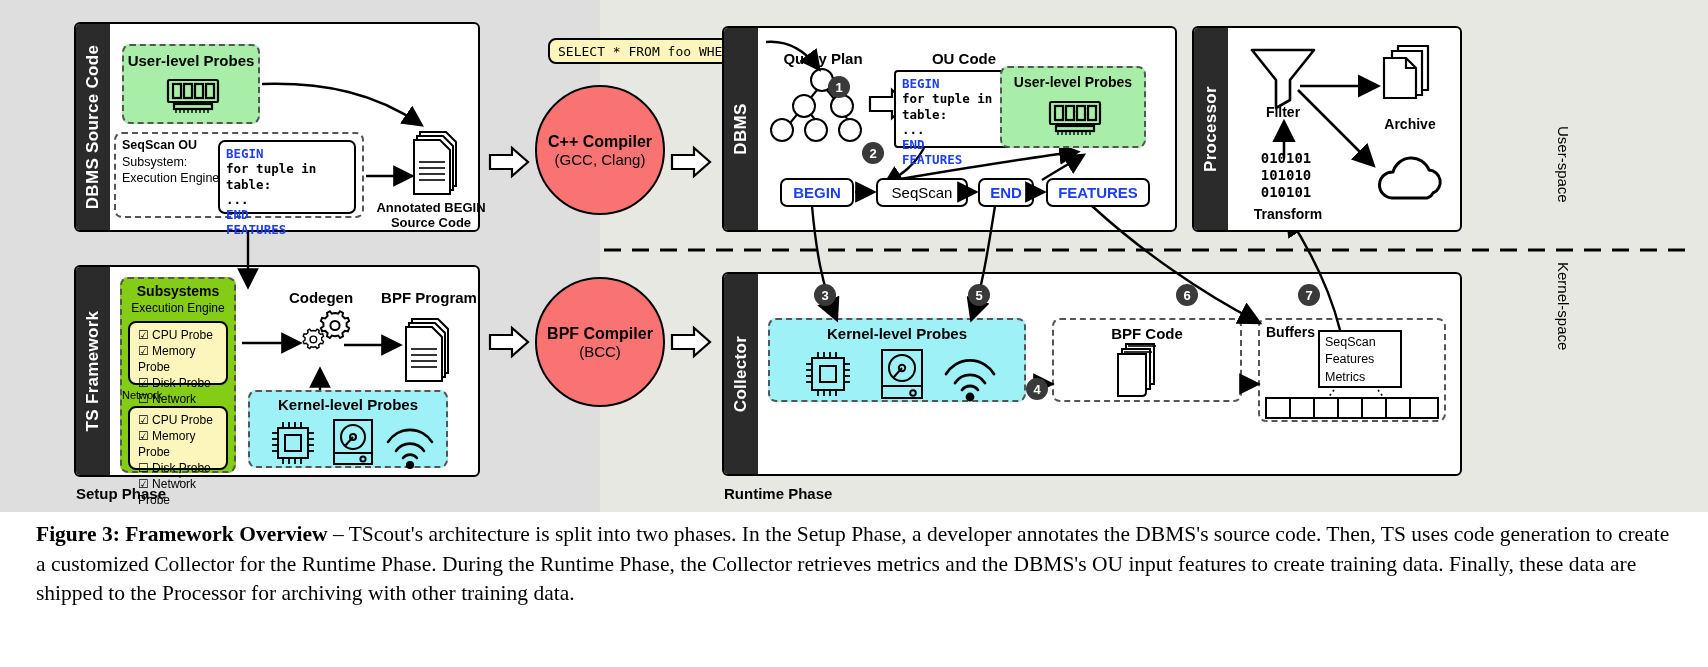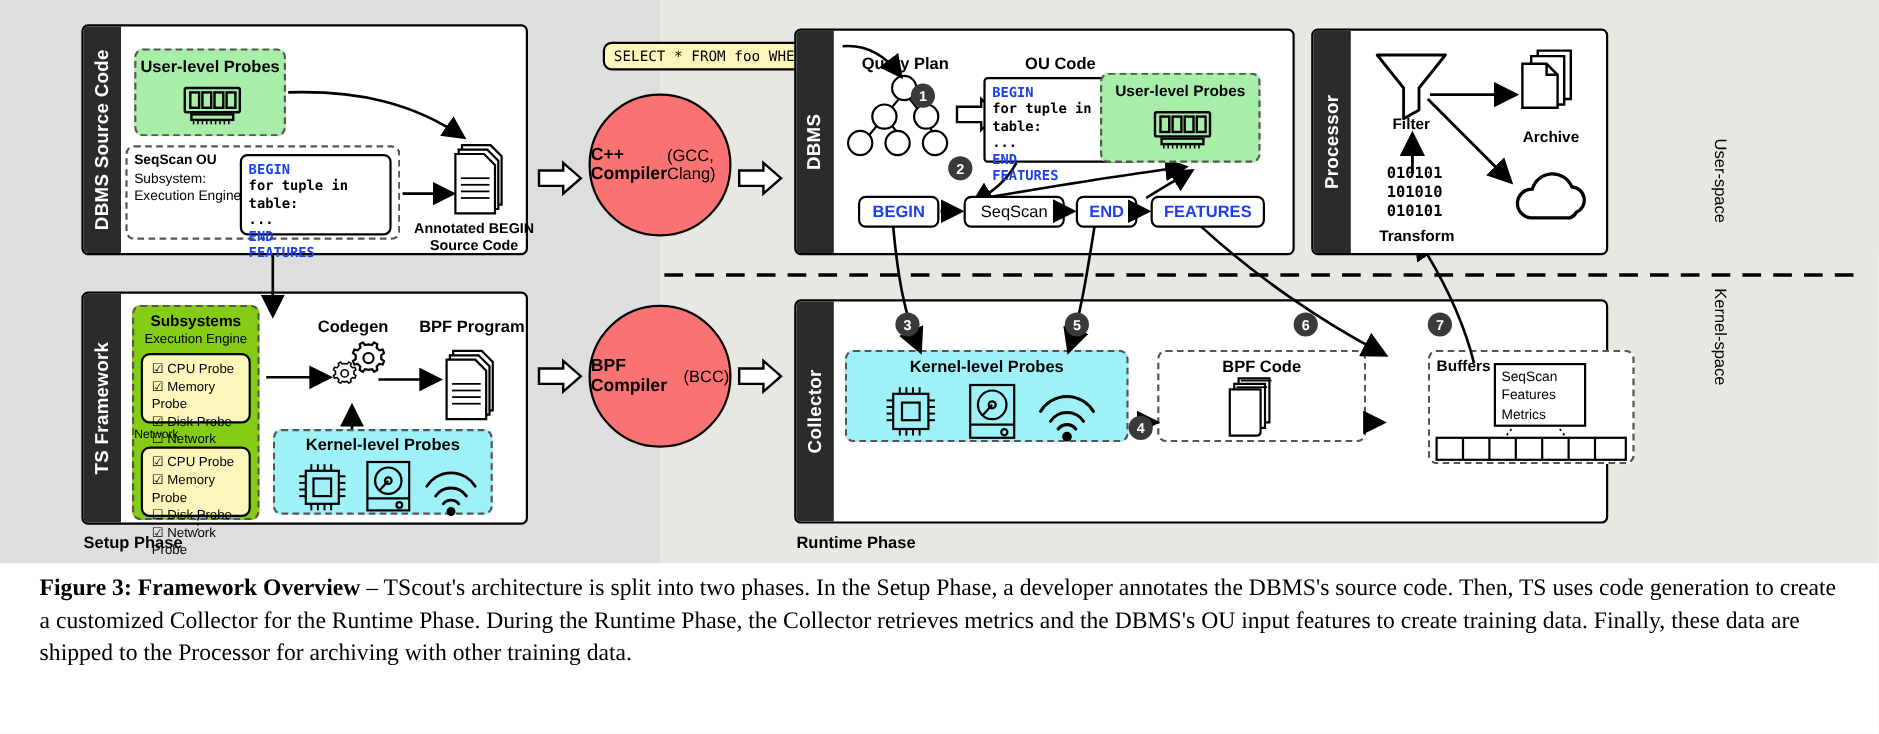--- a/index.html
+++ b/index.html
@@ -49,22 +49,22 @@
     display:flex; align-items:center; justify-content:center;
   }
   .rbox {
     position:absolute; border:2px solid #000; border-radius:7px;
     background:#fff; display:flex; align-items:center; justify-content:center;
     font-size:15px; font-weight:bold;
   }
   .blue { color:#1a3ef0; }
   .circ {
     position:absolute; border-radius:50%; background:#fa7373;
-    border:2px solid #000; display:flex; 
-    align-items:center; justify-content:center;
+    border:2px solid #000; display:flex; flex-direction:column;
+    align-items:center; justify-content:center;text-align:right;
   }
   .circ .c1 { font-weight:bold; font-size:16px; color:#000; }
   .circ .c2 { font-size:15px; color:#000; }
   .ylw {
     position:absolute; background:#fcf6bd; border:2px solid #000;
     border-radius:8px;
   }
   .probe-list { font-size:13.5px; line-height:1.33; padding:5px 8px; }
   .phase { position:absolute; font-weight:bold; font-size:15px; color:#000; }
   .side-lbl {
@@ -489,21 +489,21 @@
           <path d="M6,5 h28 v40 h-28 z"></path>
           <path d="M2,10 h28 v38 q0,4 -4,4 h-24 z"></path>
           <g stroke-width="1.6">
             <line x1="12" y1="2" x2="40" y2="2"></line>
             <line x1="8" y1="8" x2="36" y2="8"></line>
           </g>
         </g>
       </svg>
     </div>
 
-    <div class="dashbox" style="left:534px;top:44px;width:188px;height:104px;background:#fff;margin-left:40px;">
+    <div class="dashbox" style="left:534px;top:44px;width:188px;height:104px;background:#fff;">
       <div class="ttl" style="position:absolute;left:6px;top:4px;text-align:left;font-size:14px;">Buffers</div>
       <div style="position:absolute;left:58px;top:10px;width:84px;height:58px;border:2px solid #000;background:#fff;padding:2px 5px;font-size:12.5px;line-height:1.38;">
         <div>SeqScan</div>
         <div>Features</div>
         <div>Metrics</div>
       </div>
       <svg width="188" height="104">
         <g stroke="#000" stroke-width="1.6" fill="none" stroke-dasharray="2,3">
           <line x1="74" y1="70" x2="68" y2="78"></line>
           <line x1="118" y1="70" x2="124" y2="78"></line>

